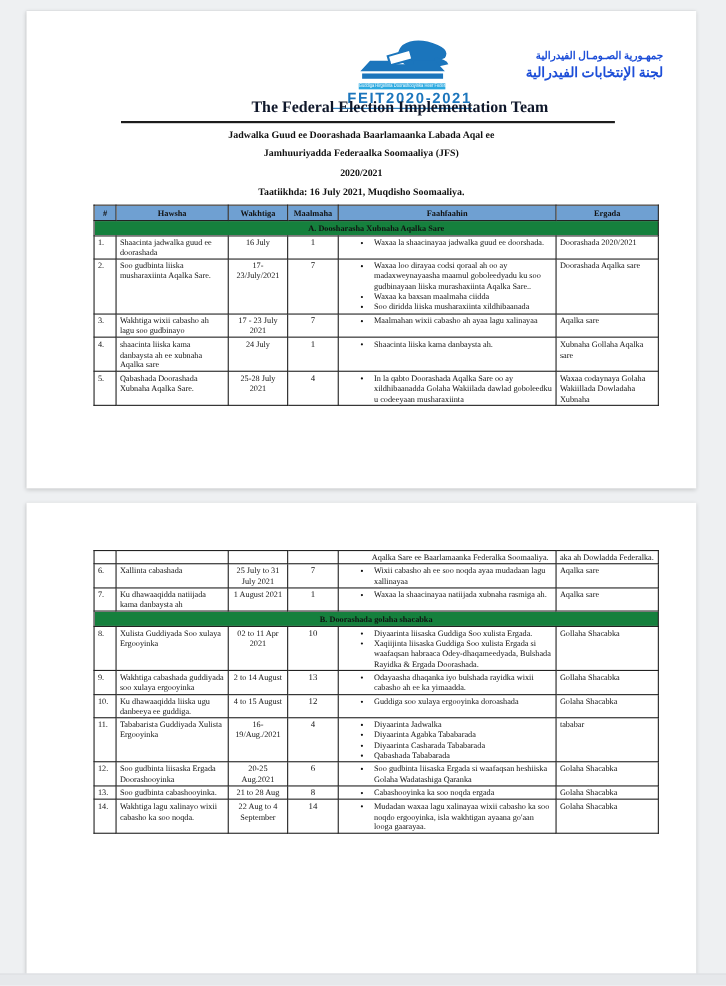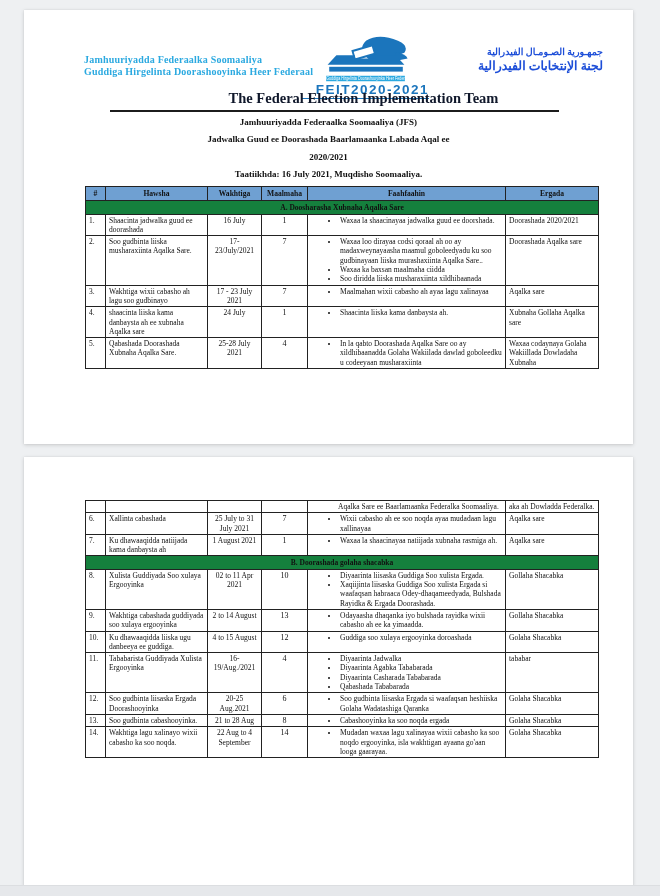--- a/index.html
+++ b/index.html
@@ -54,24 +54,20 @@
   td.c-faah li{padding-left:1px;margin:0;}
   .indent{padding-left:27px;}
 </style>
 </head>
 <body>
 
 <div class="viewer">
 
   <div class="page" id="page1">
 
-    <div class="org-so">
-      <div>Jamhuuriyadda Federaalka Soomaaliya</div>
-      <div>Guddiga Hirgelinta Doorashooyinka Heer Federaal</div>
-    </div>
 
     <div class="logo-block">
       <svg class="logo-art" width="104" height="40" viewBox="0 0 120 50">
         <path d="M60 6 Q76 -4 100 6 Q114 12 108 21 L84 30 Q68 35 60 26 Q50 16 60 6 Z" fill="#1B75BC"></path>
         <path d="M96 20 Q110 22 112 28 L98 31 Z" fill="#1B75BC"></path>
         <rect x="44" y="15" width="26" height="11" fill="#ffffff" stroke="#1B75BC" stroke-width="2.4" transform="rotate(-16 57 20)"></rect>
         <path d="M12 36 L108 36 L97 24 L72 24 L72 28 L46 28 L46 24 L23 24 Z" fill="#1B75BC"></path>
         <rect x="14" y="38.5" width="92" height="6" fill="#1B75BC"></rect>
       </svg>
       <span class="logo-banner">Guddiga Hirgelinta Doorashooyinka Heer Federaal</span>
@@ -80,22 +76,22 @@
 
     <div class="org-ar">
       <div class="ar1">جمهـورية الصـومـال الفيدرالية</div>
       <div class="ar2">لجنة الإنتخابات الفيدرالية</div>
     </div>
 
     <div class="team-name">The Federal Election Implementation Team</div>
     <div class="head-rule"></div>
 
     <div class="titles">
+      <div>Jadwalka Guud ee Doorashada Baarlamaanka Labada Aqal ee</div>
       <div>Jamhuuriyadda Federaalka Soomaaliya (JFS)</div>
-      <div>Jadwalka Guud ee Doorashada Baarlamaanka Labada Aqal ee</div>
       <div>2020/2021</div>
       <div>Taatiikhda: 16 July 2021, Muqdisho Soomaaliya.</div>
     </div>
 
     <table class="sched">
       <colgroup>
         <col style="width:20px">
           <col style="width:102px">
           <col style="width:54px">
         <col style="width:46px">

